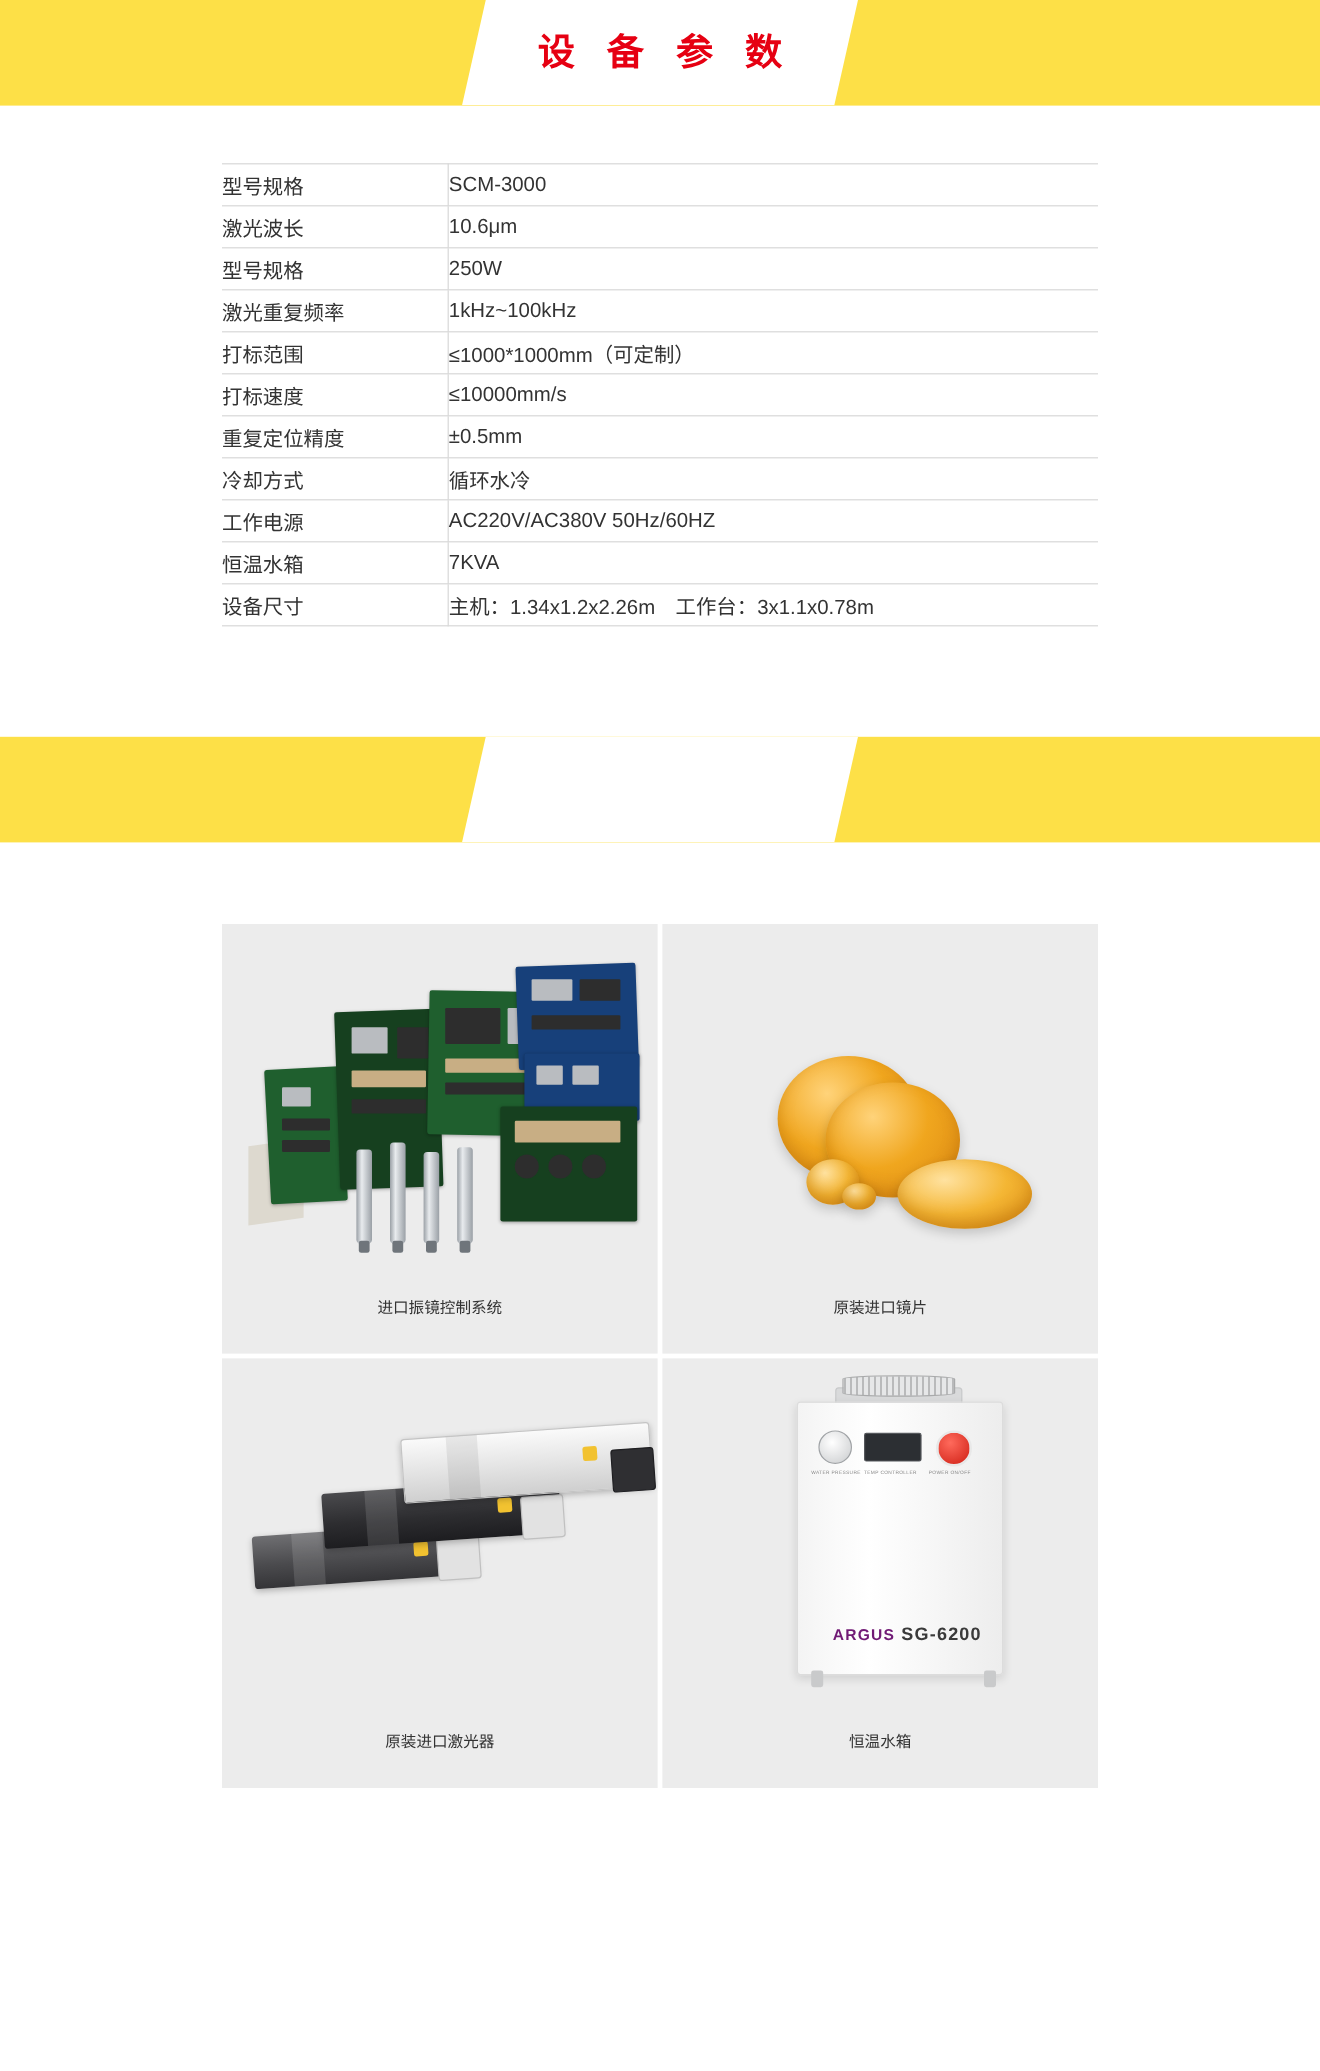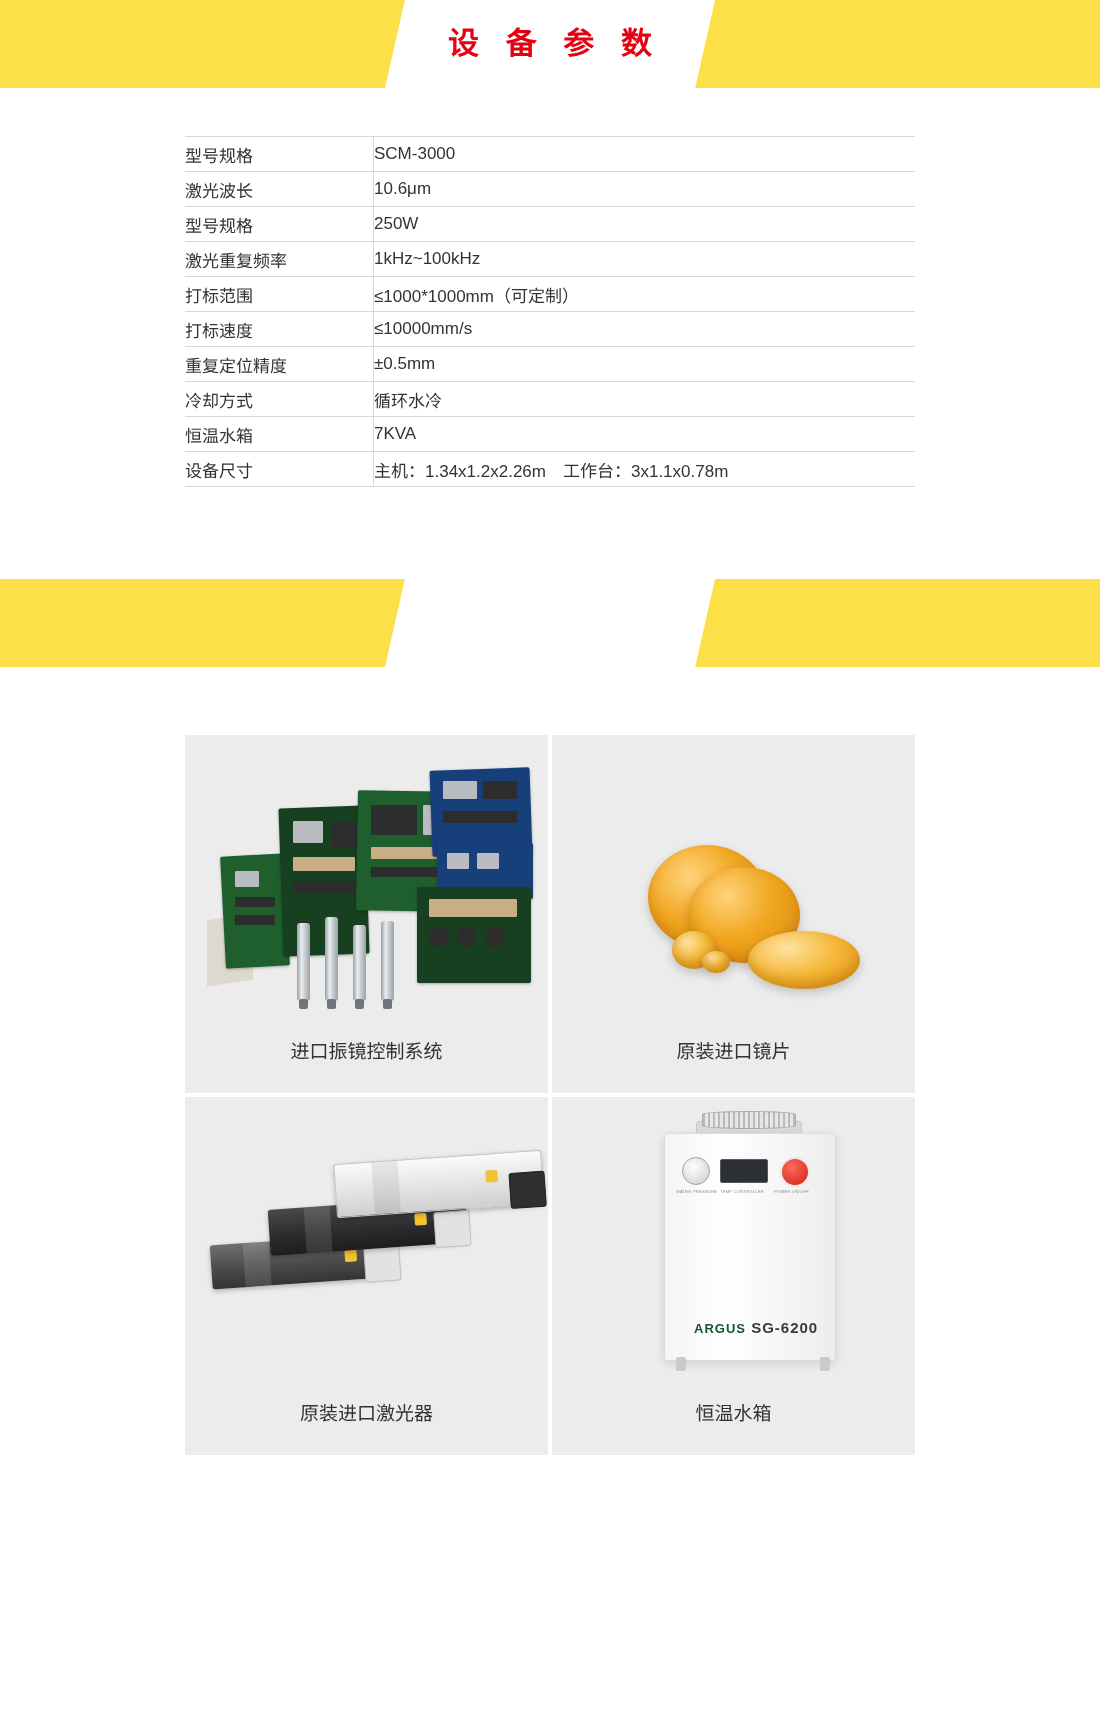--- a/index.html
+++ b/index.html
@@ -108,21 +108,21 @@
     flex-direction: column;
     align-items: center;
     justify-content: flex-start;
   }
   .cell .art {
     flex: 1 1 auto;
     width: 100%;
     position: relative;
   }
   .cell .cap {
-    font-size: 19px;
+    font-size: 13px;
     color: #333333;
     padding-bottom: 30px;
     text-align: center;
   }
 
   
   .boards { position:absolute; inset:0; }
   .pcb {
     position: absolute;
     background: #1f5f2e;
@@ -240,21 +240,21 @@
     white-space:nowrap;
   }
   .brand {
     position:absolute;
     font-size:15px;
     font-weight:bold;
     color:#3a3a3a;
     letter-spacing:1px;
     white-space:nowrap;
   }
-  .brand .mark { color:#14532d; font-size:13px; }
+  .brand .mark { color:#701a75; font-size:13px; }
   .foot {
     position:absolute;
     width:10px;height:14px;
     background:#c9cacb;
     border-radius:2px;
   }
   .bottom-pad { height: 120px; }
 </style>
 </head>
 <body>
@@ -293,20 +293,24 @@
         <td class="k">打标速度</td>
         <td class="v">≤10000mm/s</td>
       </tr>
       <tr>
         <td class="k">重复定位精度</td>
         <td class="v">±0.5mm</td>
       </tr>
       <tr>
         <td class="k">冷却方式</td>
         <td class="v">循环水冷</td>
+      </tr>
+      <tr>
+        <td class="k">工作电源</td>
+        <td class="v">AC220V/AC380V 50Hz/60HZ</td>
       </tr>
       <tr>
         <td class="k">恒温水箱</td>
         <td class="v">7KVA</td>
       </tr>
       <tr>
         <td class="k">设备尺寸</td>
         <td class="v">主机：1.34x1.2x2.26m　工作台：3x1.1x0.78m</td>
       </tr>
     </tbody>

